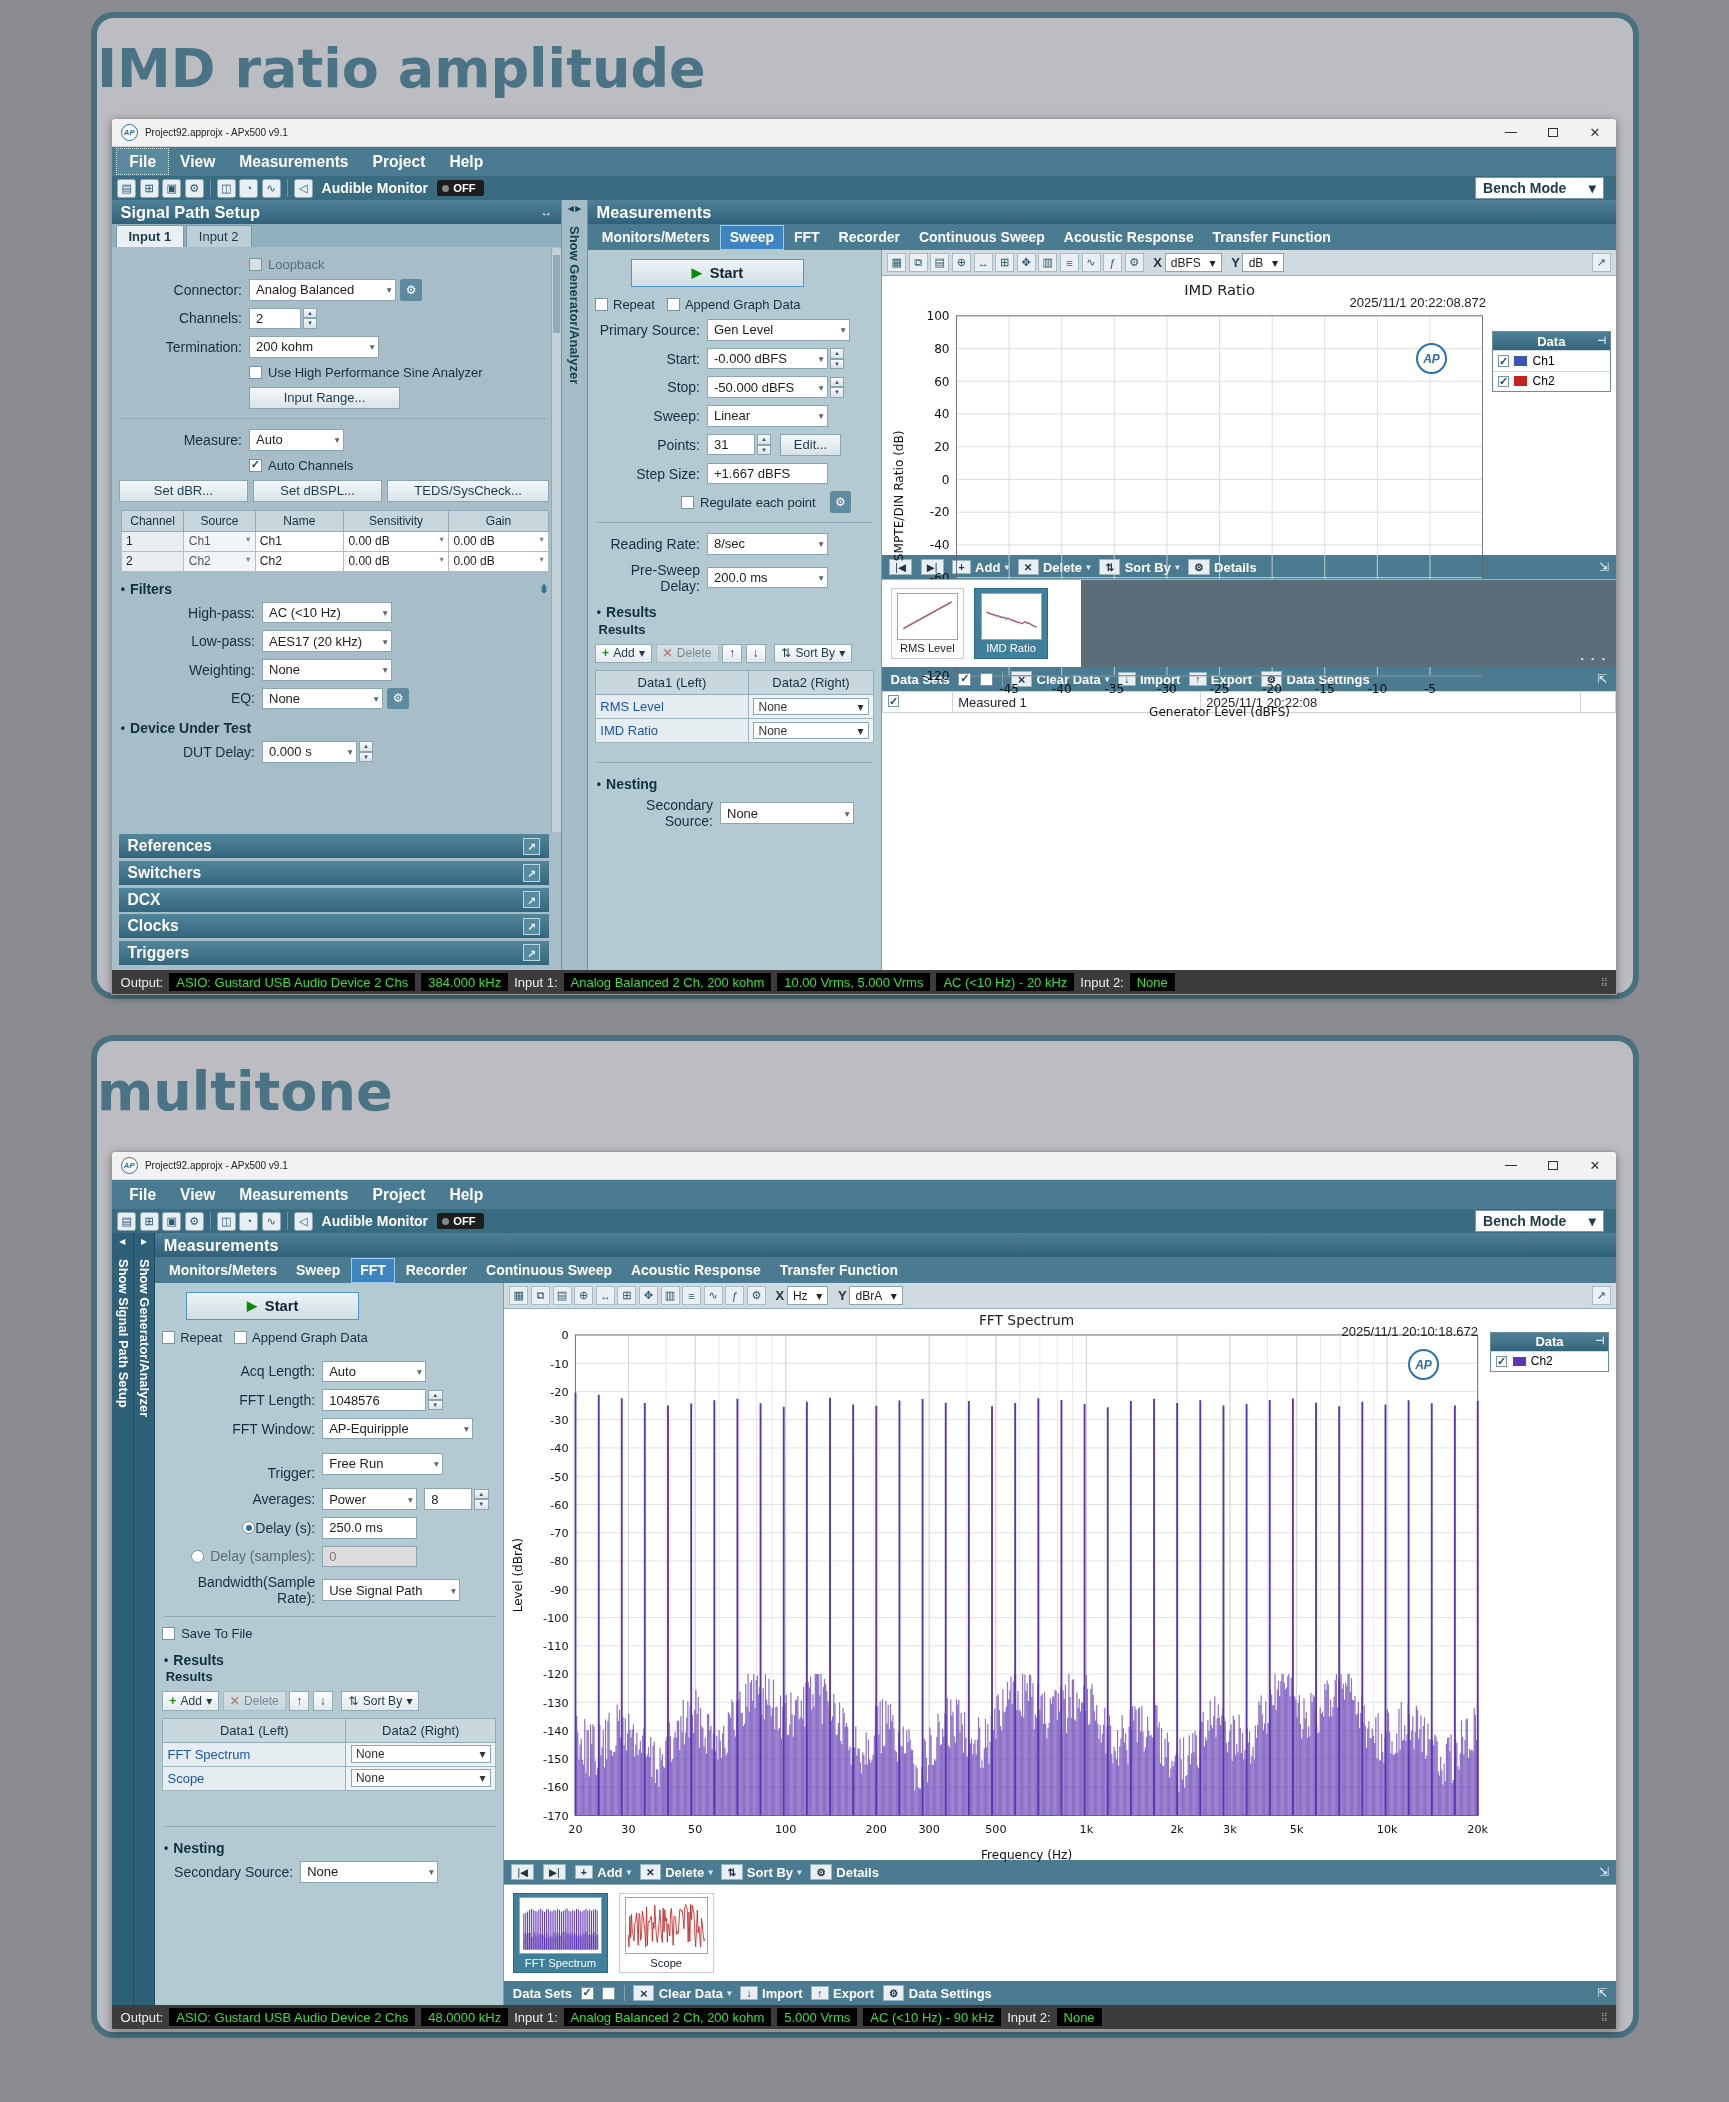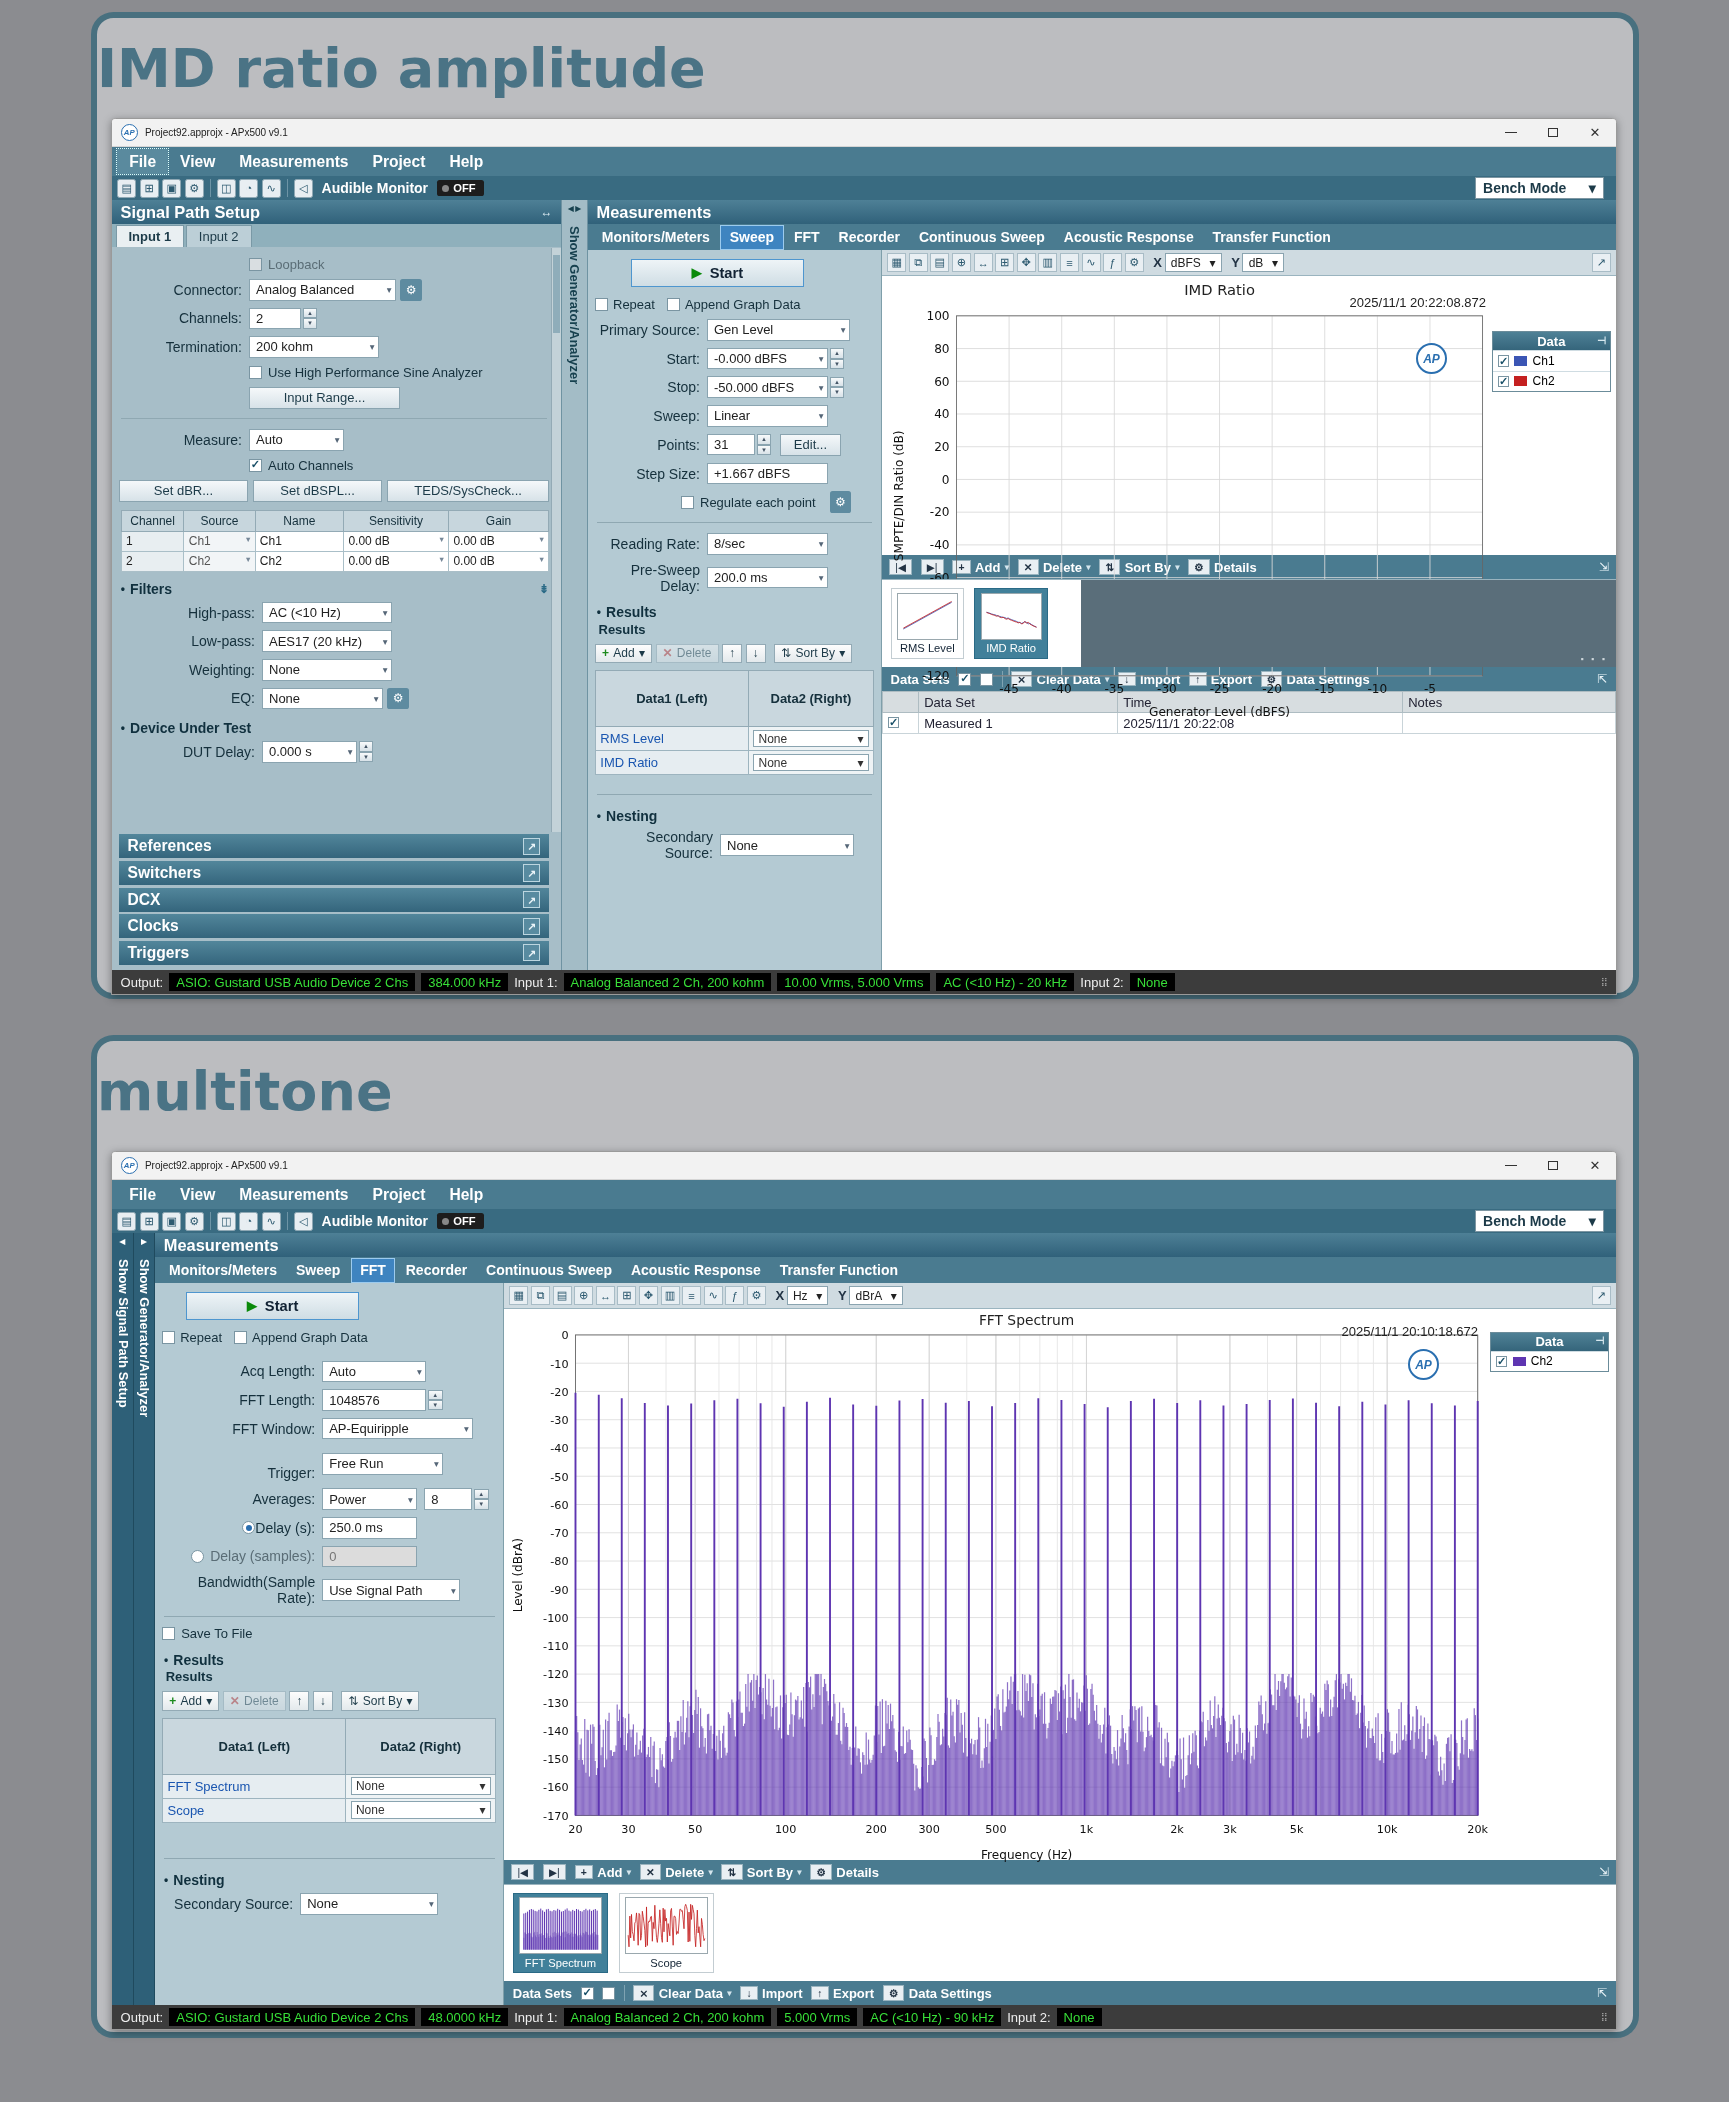--- a/index.html
+++ b/index.html
@@ -94,21 +94,21 @@
   .meas-main { flex:1; display:flex; min-height:0; }
 
   .controls { flex:0 0 auto; background:#b4cad3; border-right:0.9px solid #7f9faa; padding:7px 7px; display:flex; flex-direction:column; min-height:0; overflow:hidden; }
   .start-btn { width:173px; height:28px; margin:1.7px 0 7px 36px; background:linear-gradient(#eef4f7,#cfdde4); border:1.7px solid #4e96cf; display:flex; align-items:center; justify-content:center; gap:7.8px; font-weight:bold; font-size:14.7px; color:#123; flex:0 0 auto; }
   .play { color:#0a8a0a; font-size:13px; }
   .mini-btn { background:linear-gradient(#fdfdfd,#e3e9ec); border:0.9px solid #93aab5; font-size:12px; padding:1.7px 6px; display:flex; gap:4.3px; align-items:center; color:#1c3a48; white-space:nowrap; }
   .mini-btn.disabled { opacity:.45; }
   .ico-plus { color:#1d8a1d; font-weight:bold; }
   .ico-x { color:#c03030; font-weight:bold; }
   .res-grid { border-collapse:collapse; width:100%; margin-top:3.5px; }
-  .res-grid th { background:#c9d7de; border:0.9px solid #93aab5; font-weight:bold; font-size:13px; padding:20px; color:#15303c; }
+  .res-grid th { background:#c9d7de; border:0.9px solid #93aab5; font-weight:normal; font-size:13px; padding:4px; color:#15303c; }
   .res-grid td { border:0.9px solid #9db4bf; padding:2.6px 4.3px; font-size:13px; background:#eef3f5; }
   .res-grid td.link { color:#1a56b0; background:#e6edf1; }
   .dd-none { background:#fff; border:0.9px solid #8aa4b0; display:flex; align-items:center; justify-content:space-between; padding:0.9px 4.3px; font-size:12px; color:#333; }
 
   
   .graph-region { flex:1; display:flex; flex-direction:column; min-width:0; background:#fff; }
   .gtoolbar { height:26px; background:#cfdbe1; display:flex; align-items:center; gap:2.6px; padding:0 5.2px; border-bottom:0.9px solid #9ab4bf; flex:0 0 auto; }
   .gtbi { width:19px; height:19px; background:#e9eff3; border:0.9px solid #a8bcc6; display:flex; align-items:center; justify-content:center; font-size:11.2px; color:#2d5a70; flex:0 0 au to; }
   .axis-lab { font-size:13px; font-weight:bold; color:#234; margin-left:7px; }
   .mini-sel { background:#fff; border:0.9px solid #8aa4b0; font-size:12px; padding:1.7px 5.2px; display:flex; gap:8.6px; align-items:center; color:#222; }
@@ -693,26 +693,20 @@
                 </span>
               <span class="tr-item">
                   <span class="tr-box">⚙</span>
                   <span>Data Settings</span>
                 </span>
               <span class="tr-right">⇱</span>
             </div>
             <div class="ds-table-zone">
               <table class="ds-table">
                 <tbody>
-                    <tr>
-                  <th style="width:36px;"></th>
-                  <th style="width:199px;">Data Set</th>
-                  <th style="width:285px;">Time</th>
-                  <th>Notes</th>
-                </tr>
                 <tr>
                   <td><span class="checkbox on" style="width:11.2px;height:11.2px;"></span></td>
                   <td>Measured 1</td>
                   <td>2025/11/1 20:22:08</td>
                   <td></td>
                 </tr>
               </tbody>
                 </table>
             </div>
           </div>

